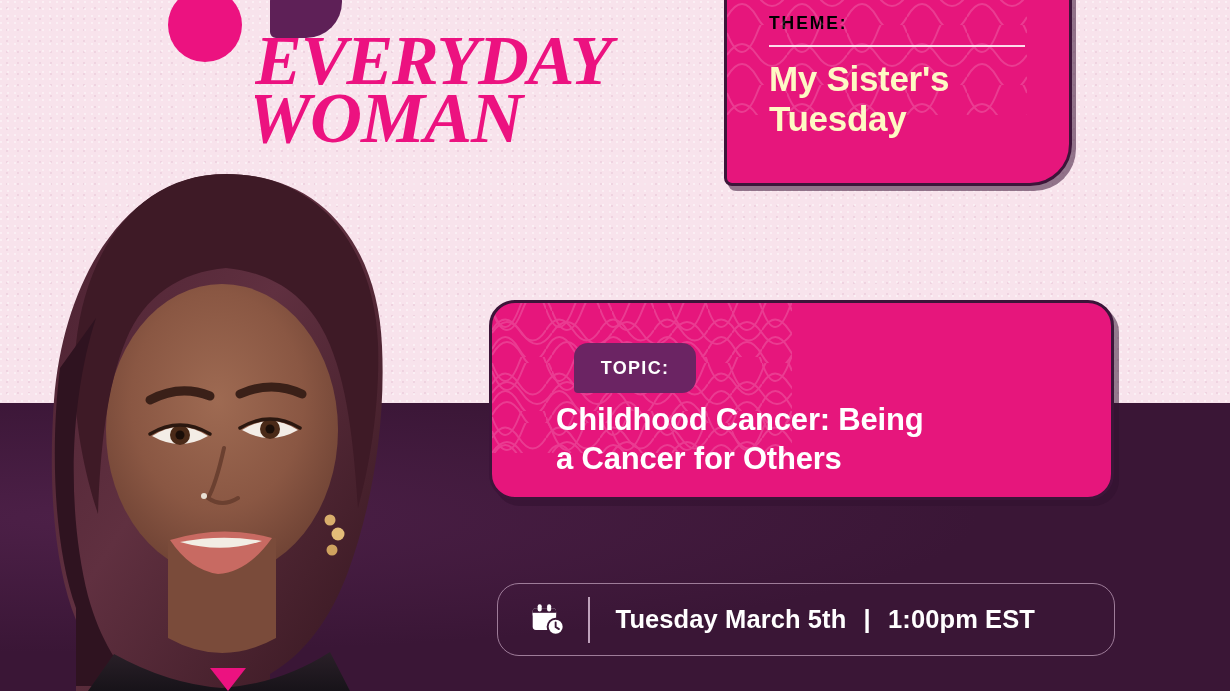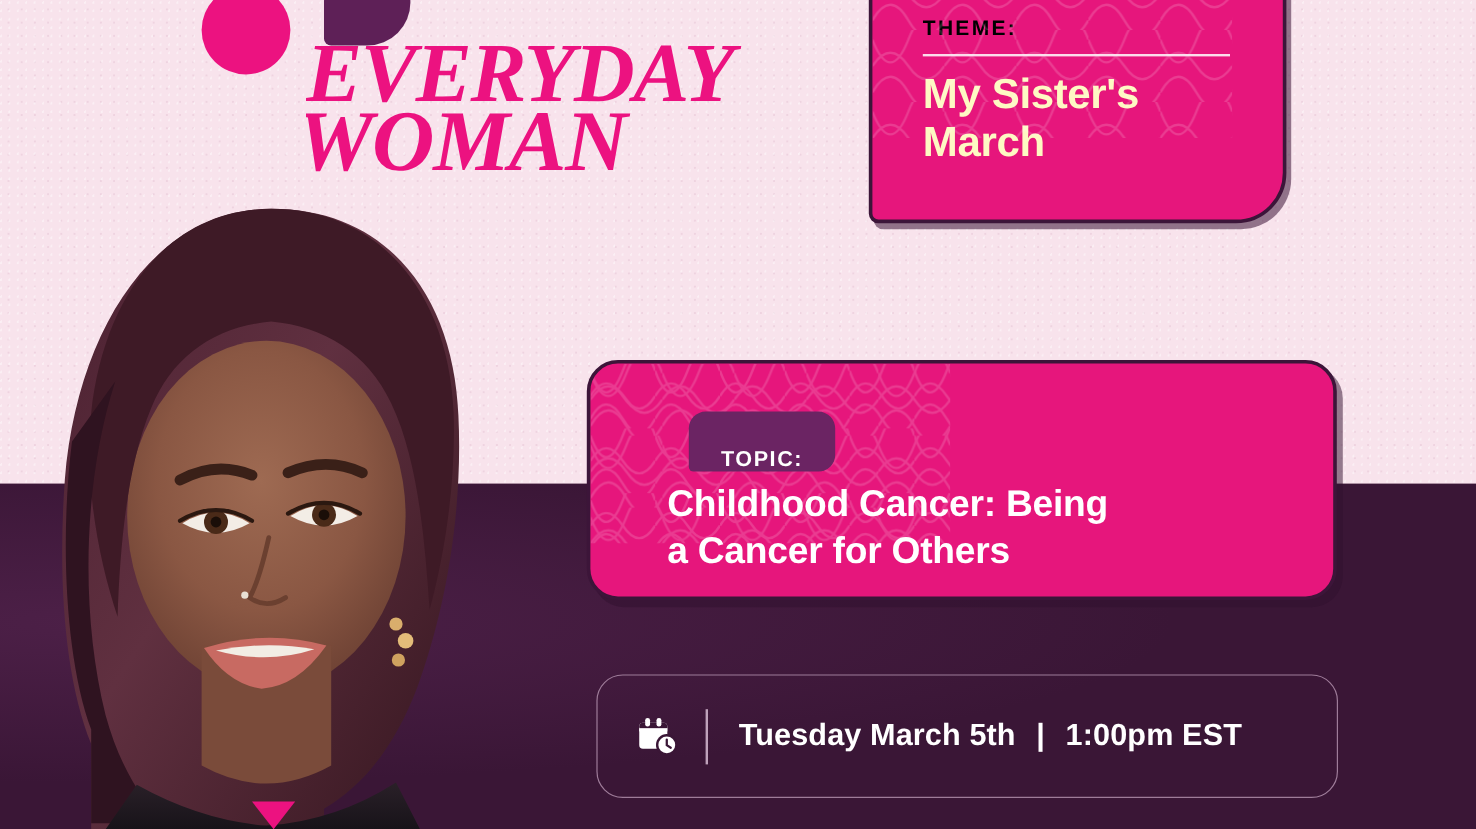--- a/index.html
+++ b/index.html
@@ -91,35 +91,35 @@
     border:3px solid #3C1539;
     border-radius:26px;
     box-shadow:5px 6px 0 rgba(48,16,45,.5);
     overflow:hidden;
   }
   .topic-badge {
     position:absolute; left:82px; top:40px;
     width:122px; height:50px;
     background:#6B2463;
     border-radius:14px 14px 14px 4px;
-    display:flex; align-items:flex-end; justify-content:center;
+    display:flex; align-items:center; justify-content:center;
   }
   .topic-badge span {
     color:#fff; font-size:18px; font-weight:bold; letter-spacing:1.3px;
   }
   .topic-title {
     position:absolute; left:64px; top:98px; width:520px;
     color:#ffffff; font-size:31px; font-weight:bold; line-height:1.25;
     letter-spacing:-.2px;
   }
 
   
   .date-bar {
-    position:absolute; left:497px; top:562px;
-    width:618px; height:103px;
+    position:absolute; left:497px; top:583px;
+    width:618px; height:73px;
     border:1.6px solid #9E7C99;
     border-radius:22px;
     display:flex; align-items:center;
     padding-left:32px;
   }
   .cal-icon { width:36px; height:36px; flex:none; }
   .date-divider {
     width:1.6px; height:46px; background:#BFA2BB;
     margin:0 26px 0 22px; flex:none;
   }
@@ -160,21 +160,21 @@
         <pattern id="swirlA" width="60" height="60" patternUnits="userSpaceOnUse">
           <path d="M0 30 Q15 8 30 30 T60 30 M0 8 Q15 46 30 8 T60 8 M0 52 Q15 26 30 52 T60 52" fill="none" stroke="#ffffff" stroke-width="2"></path>
         </pattern>
       </defs>
       <rect width="100%" height="100%" fill="url(#swirlA)"></rect>
     </svg>
     <div class="theme-label">THEME:</div>
     <div class="theme-rule"></div>
     <div class="theme-title">
       <div>My Sister's</div>
-      <div>March</div>
+      <div>Tuesday</div>
     </div>
   </div>
 
   <div class="topic-card">
     <svg class="texture" preserveAspectRatio="none">
       <rect width="100%" height="100%" fill="url(#swirlA)"></rect>
       <defs>
         <pattern id="swirlB" width="54" height="54" patternUnits="userSpaceOnUse">
           <path d="M0 27 Q13 6 27 27 T54 27 M0 6 Q13 42 27 6 T54 6 M0 46 Q13 22 27 46 T54 46" fill="none" stroke="#ffffff" stroke-width="2"></path>
         </pattern>

